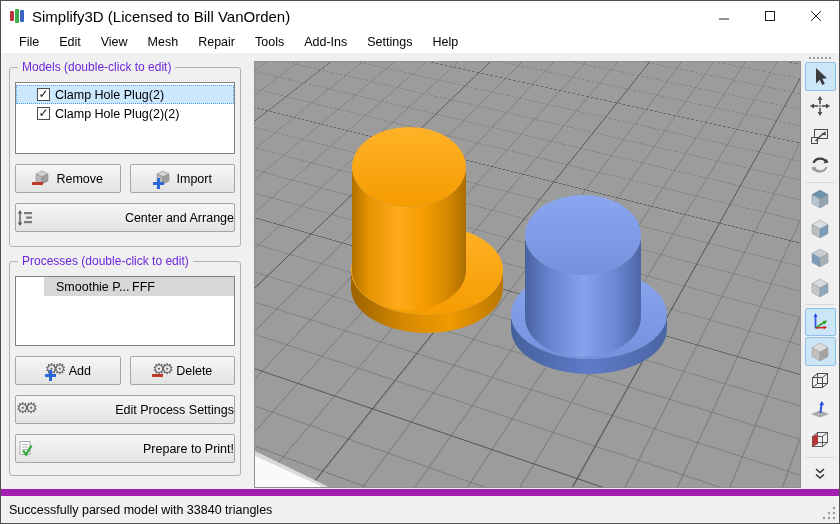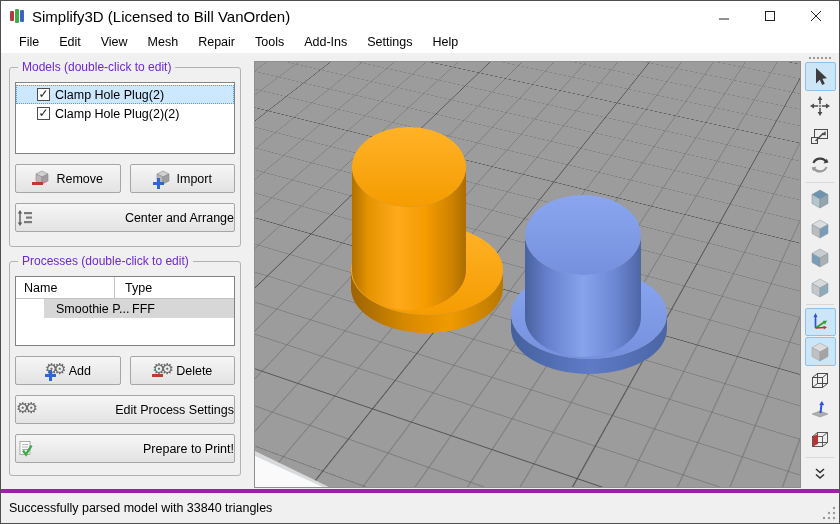--- a/index.html
+++ b/index.html
@@ -73,21 +73,21 @@
 
   
   .right-toolbar { position:absolute; right:0; top:0; bottom:0; width:38px; display:flex; flex-direction:column; align-items:center; padding-top:3px; }
   .tb-grip { width:24px; height:4px; margin-bottom:2px;
     background-image:radial-gradient(circle, #9a9a9a 1px, transparent 1.2px); background-size:4px 4px; background-repeat:repeat-x; }
   .tool-btn { width:31px; height:29px; display:flex; align-items:center; justify-content:center; border:1px solid transparent; border-radius:2px; margin:0.5px 0; }
   .tool-btn.active { background:#cde6f7; border-color:#8ec0ea; }
   .tb-sep { width:28px; height:1px; background:#d8d8d8; margin:2px 0; }
 
   
-  .statusbar { position:absolute; left:0; right:0; bottom:0; height:34px; background:#f0f0f0; border-top:4px solid #a21caf; display:flex; align-items:center; padding-left:8px; }
+  .statusbar { position:absolute; left:0; right:0; bottom:0; height:34px; background:#f0f0f0; border-top:7px solid #a21caf; display:flex; align-items:center; padding-left:8px; }
   .resize-grip { position:absolute; right:3px; bottom:3px; }
 </style>
 </head>
 <body>
 
 <div class="window">
 
   <div class="titlebar">
     <span class="logo">
         <i class="b1"></i>
@@ -189,24 +189,20 @@
                 </g>
             </svg>
           </span>
           <span>Center and Arrange</span>
         </div>
       </div>
 
       <div class="groupbox processes">
         <span class="group-label">Processes (double-click to edit)</span>
         <div class="proc-table">
-          <div class="proc-header">
-            <span class="col-name">Name</span>
-            <span class="col-type">Type</span>
-          </div>
           <div class="proc-row">
             <span class="cell-name">Smoothie P...</span>
             <span class="cell-type">FFF</span>
           </div>
         </div>
         <div class="btn-row">
           <div class="btn half">
             <span class="ic">
               <span class="gear-txt">⚙⚙</span>
               <span class="badge-plus-h"></span>

